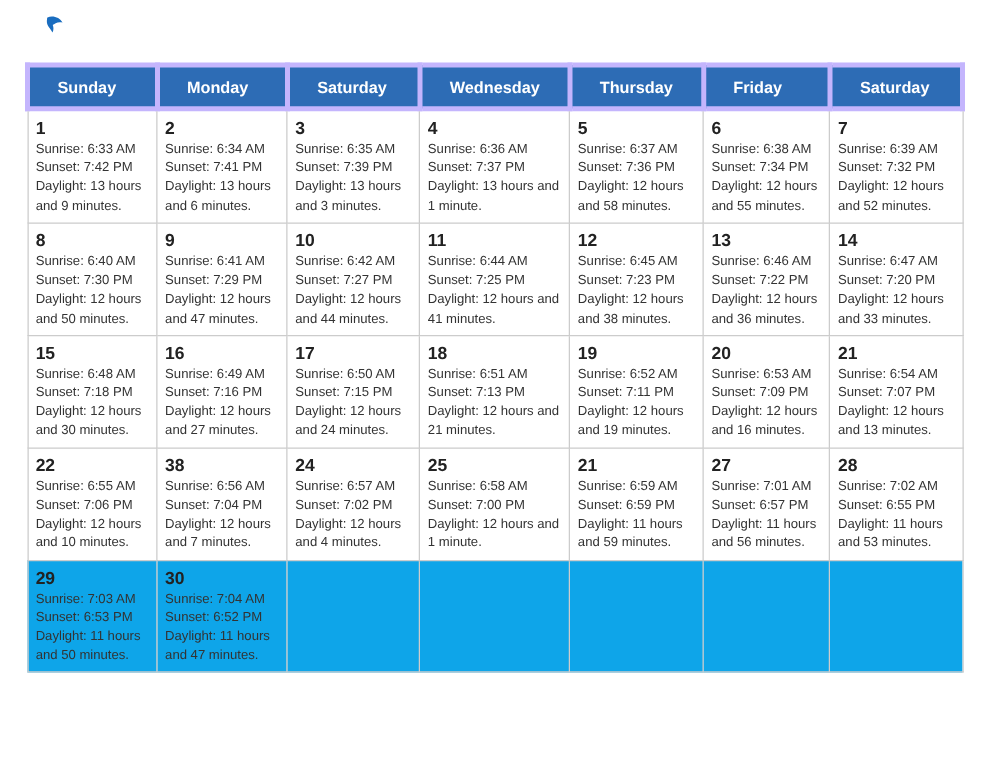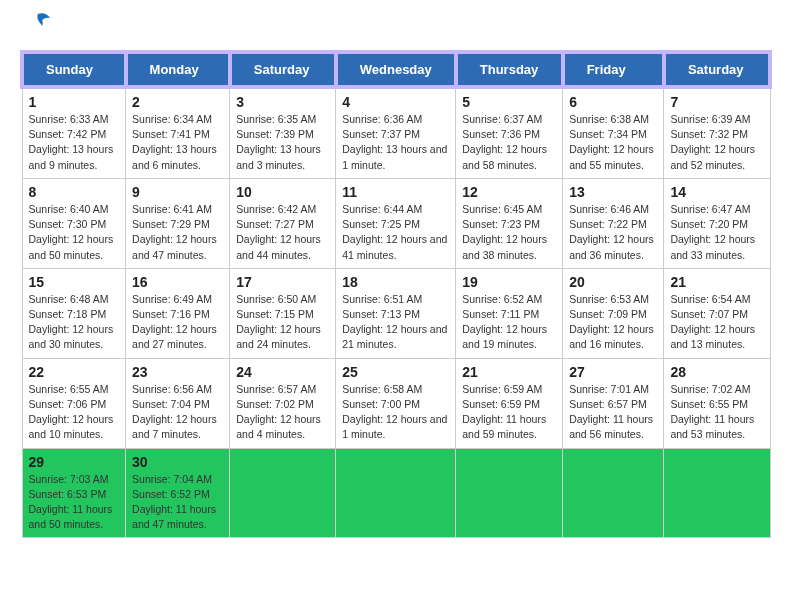--- a/index.html
+++ b/index.html
@@ -49,21 +49,21 @@
     }
     .calendar td {
       border: 1px solid #ccc;
       vertical-align: top;
       padding: 5px 6px;
       width: 107px;
       min-height: 80px;
       background: #fff;
     }
     .calendar tr:last-child td {
-      background: #22c55e;
+      background: #0ea5e9;
     }
     .day-number {
       font-size: 14px;
       font-weight: bold;
       color: #222;
       display: block;
       margin-bottom: 2px;
     }
     .day-info {
       color: #333;
@@ -241,21 +241,21 @@
         </td>
       </tr>
       <tr>
         <td>
           <span class="day-number">22</span>
         <div class="day-info">
           Sunrise: 6:55 AM<br>Sunset: 7:06 PM<br>Daylight: 12 hours and 10 minutes.
         </div>
         </td>
         <td>
-          <span class="day-number">23</span>
+          <span class="day-number">38</span>
         <div class="day-info">
           Sunrise: 6:56 AM<br>Sunset: 7:04 PM<br>Daylight: 12 hours and 7 minutes.
         </div>
         </td>
         <td>
           <span class="day-number">24</span>
         <div class="day-info">
           Sunrise: 6:57 AM<br>Sunset: 7:02 PM<br>Daylight: 12 hours and 4 minutes.
         </div>
         </td>

